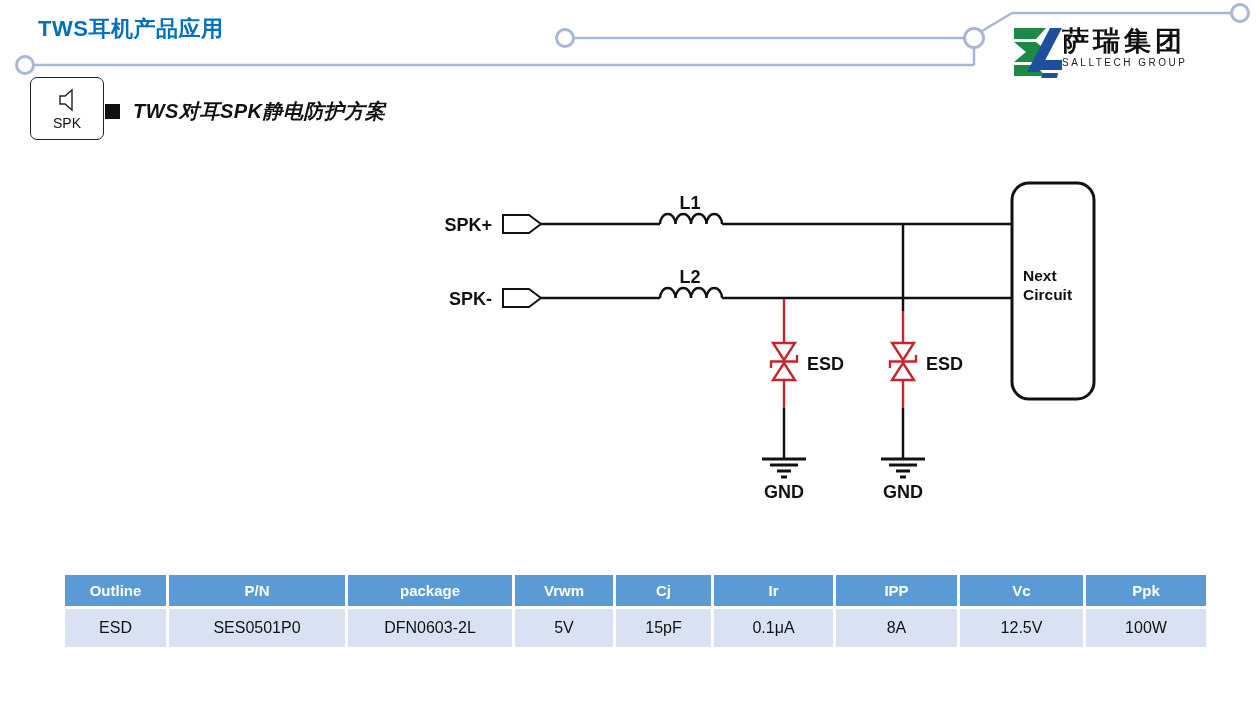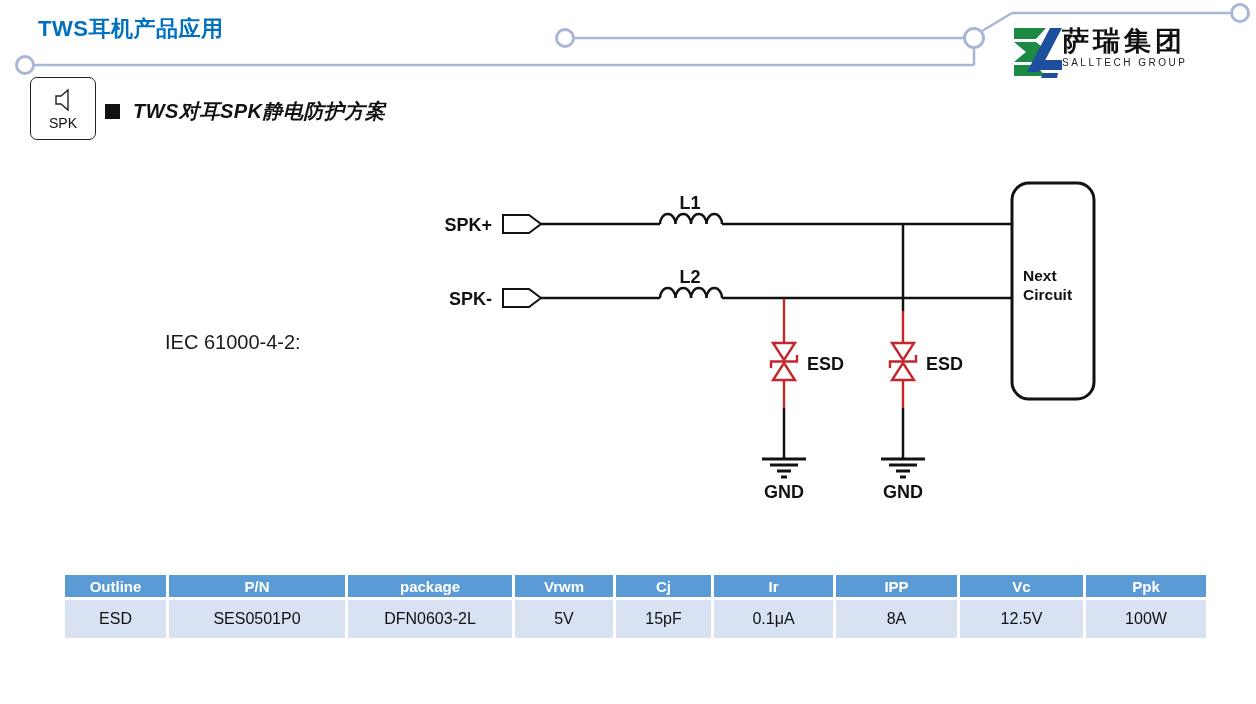--- a/index.html
+++ b/index.html
@@ -10,37 +10,37 @@
   
   .slide-title { left:38px; top:14px; font-size:22px; font-weight:bold; color:#0070C0; letter-spacing:0.5px; }
 
   
   .logo-wrap { left:1012px; top:26px; display:flex; align-items:flex-start; }
   .logo-text { }
   .logo-cn { font-size:27px; font-weight:bold; color:#111; letter-spacing:4px; line-height:30px; }
   .logo-en { font-size:10px; color:#222; letter-spacing:2.5px; margin-top:1px; }
 
   
-  .spk-box { left:30px; top:77px; width:66px; height:63px; border:1.6px solid #222;
+  .spk-box { left:30px; top:77px; width:74px; height:63px; border:1.6px solid #222;
              border-radius:7px; background:#fff; display:flex; flex-direction:column;
              align-items:center; justify-content:center; }
   .spk-box .lbl { font-size:14px; color:#111; margin-top:2px; }
 
   
   .section-head { left:105px; top:98px; display:flex; align-items:center; }
   .section-head .bullet { width:15px; height:15px; background:#111; display:inline-block; }
   .section-head .txt { font-size:20px; font-weight:bold; color:#111; margin-left:13px; letter-spacing:0.5px;font-style:italic; }
 
   
   .iec-note { left:165px; top:328px; font-size:20px; color:#1a1a1a; line-height:28px; }
 
   
   .parts-table { left:62px; top:572px; }
   table { border-collapse:separate; border-spacing:3px; }
-  th { background:#5B9BD5; color:#fff; font-size:15px; font-weight:bold; height:22px; text-align:center; }
+  th { background:#5B9BD5; color:#fff; font-size:15px; font-weight:bold; height:31px; text-align:center; }
   td { background:#D9E2F2; color:#111; font-size:16px; height:38px; text-align:center; }
 </style>
 </head>
 <body>
 
 <svg class="abs" style="left:0;top:0;" width="1256" height="90" viewBox="0 0 1256 90">
   <g fill="none" stroke="#A9B6D6" stroke-width="2.5">
     <line x1="34" y1="65" x2="974" y2="65"></line>
     <line x1="974" y1="65" x2="974" y2="48"></line>
     <line x1="574" y1="38" x2="964" y2="38"></line>
@@ -139,21 +139,20 @@
     <line x1="900" y1="477" x2="906" y2="477"></line>
   </g>
   <text x="903" y="498" text-anchor="middle" font-size="18" font-weight="bold" fill="#111">GND</text>
 
   <rect x="1012" y="183" width="82" height="216" rx="17" fill="#fff" stroke="#111" stroke-width="3"></rect>
   <text x="1023" y="281" font-size="15.5" font-weight="bold" fill="#111">Next</text>
   <text x="1023" y="300" font-size="15.5" font-weight="bold" fill="#111">Circuit</text>
 </svg>
 
 <div class="abs iec-note">
-  <div>IEC 61000-4-2:</div>
 </div>
 
 <div class="abs parts-table">
   <table>
     <colgroup>
       <col style="width:101px">
         <col style="width:176px">
         <col style="width:164px">
       <col style="width:98px">
         <col style="width:95px">

